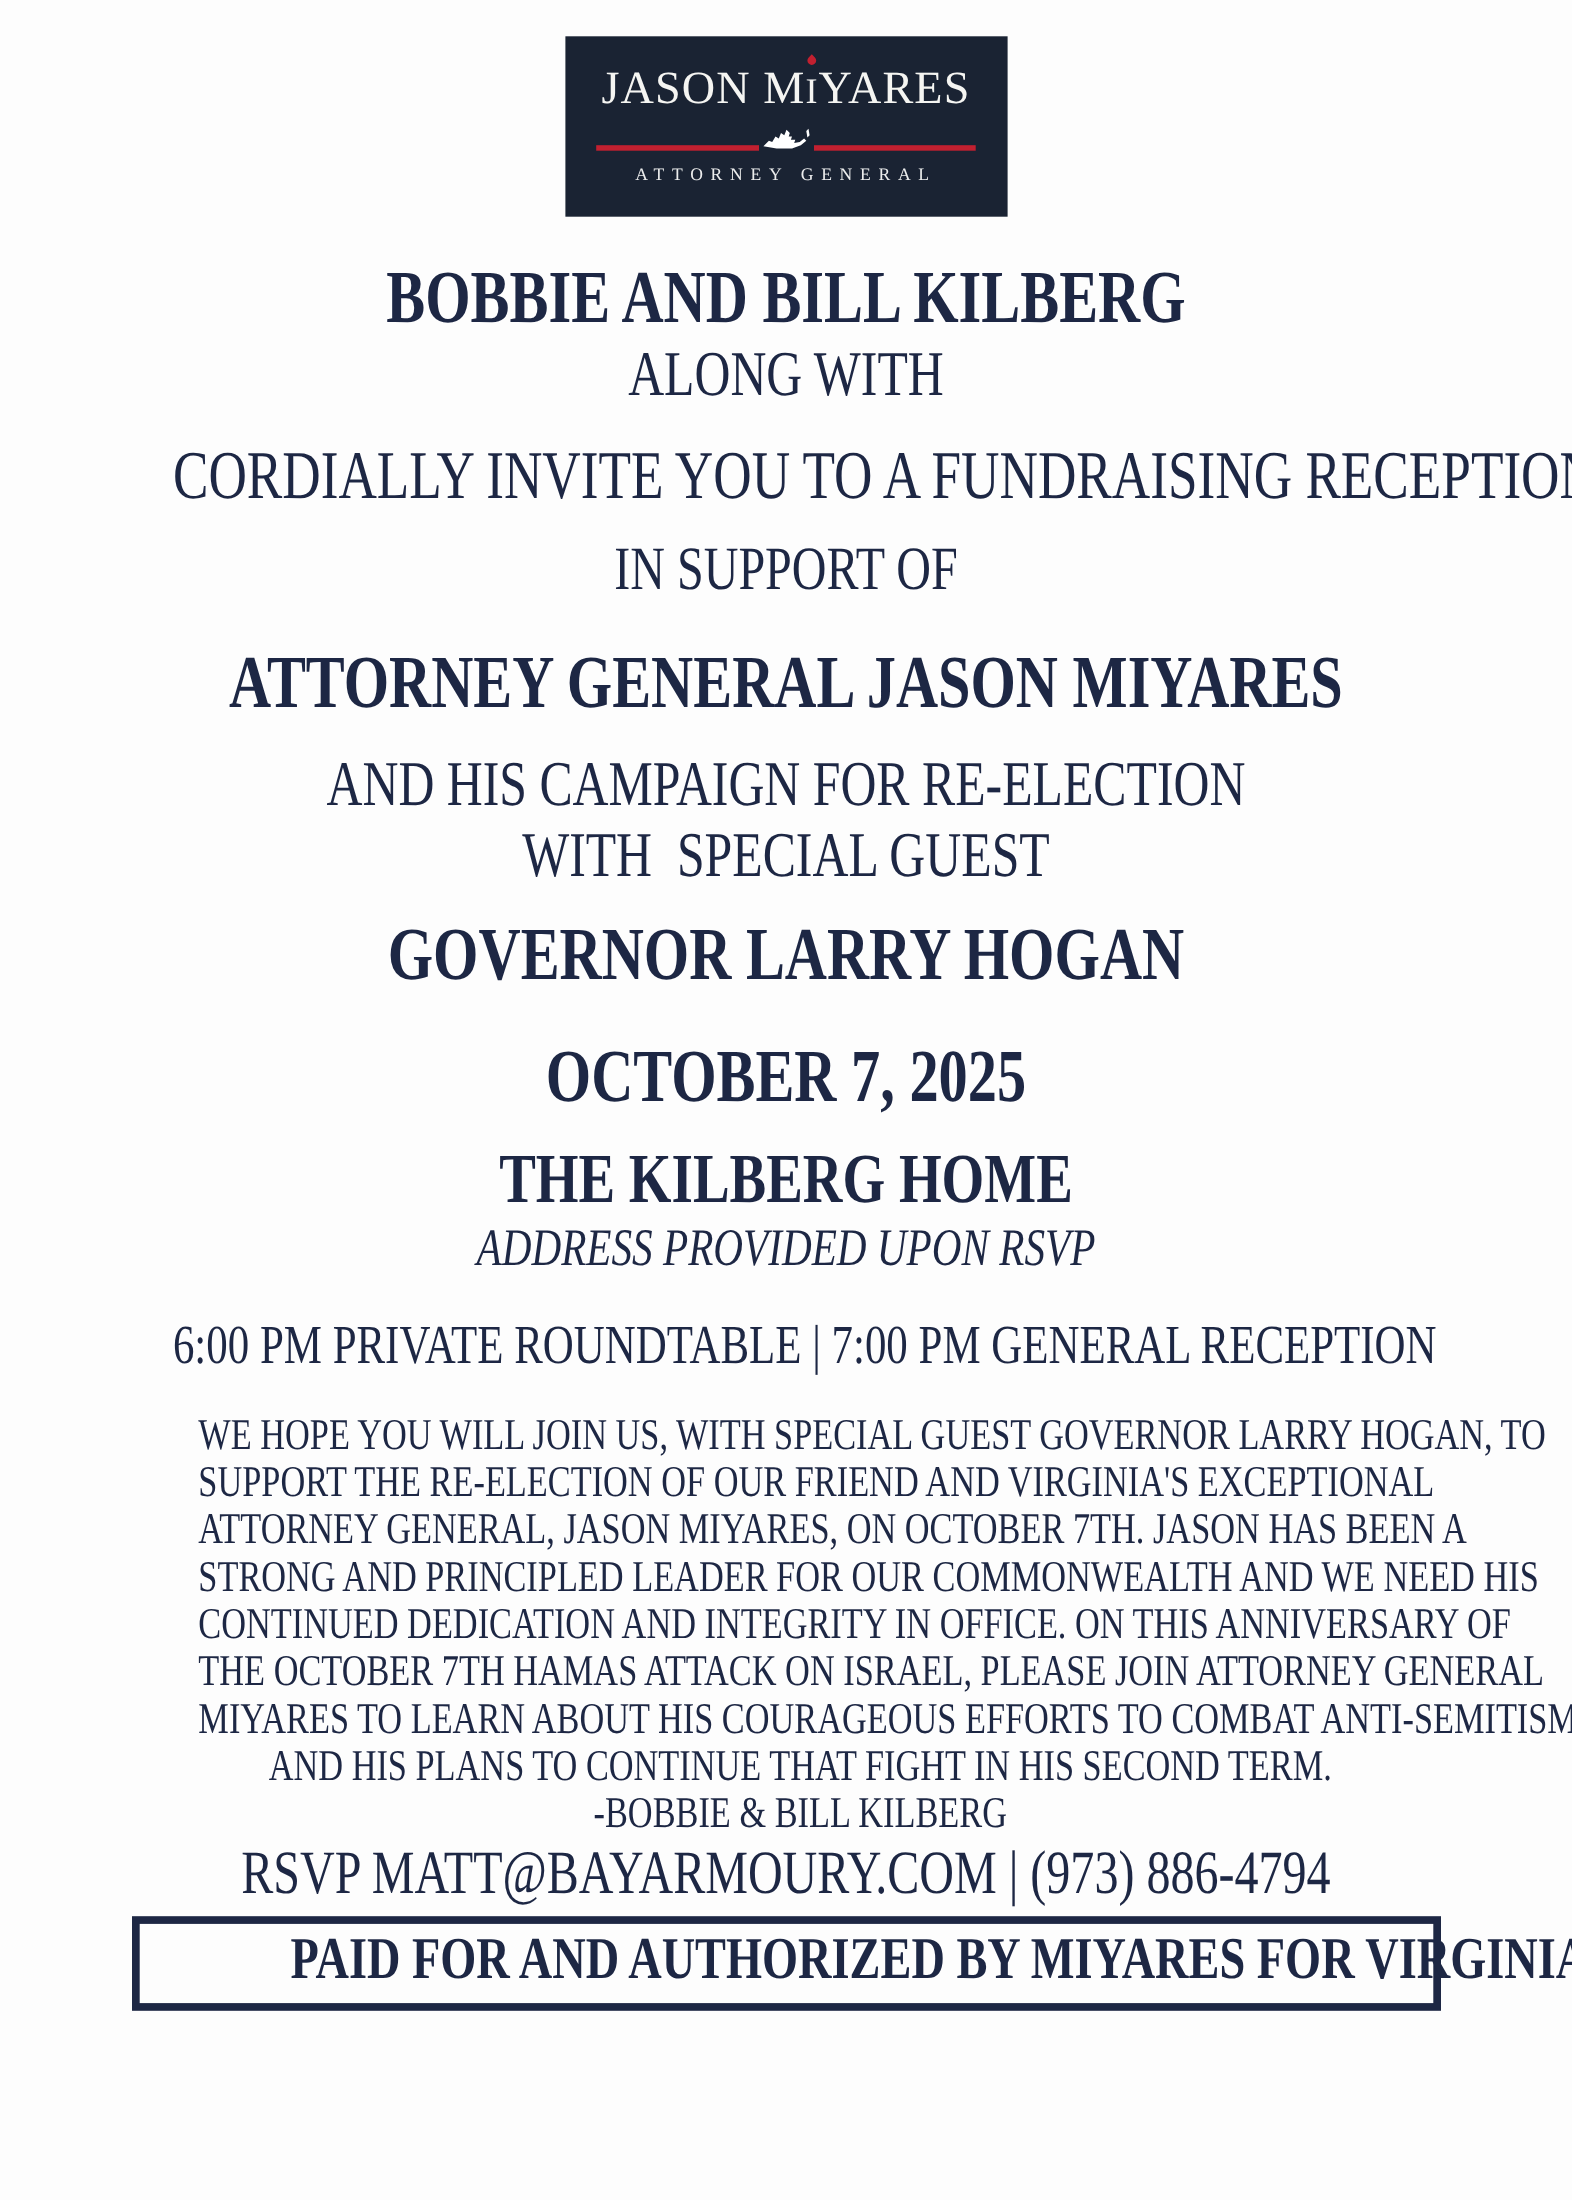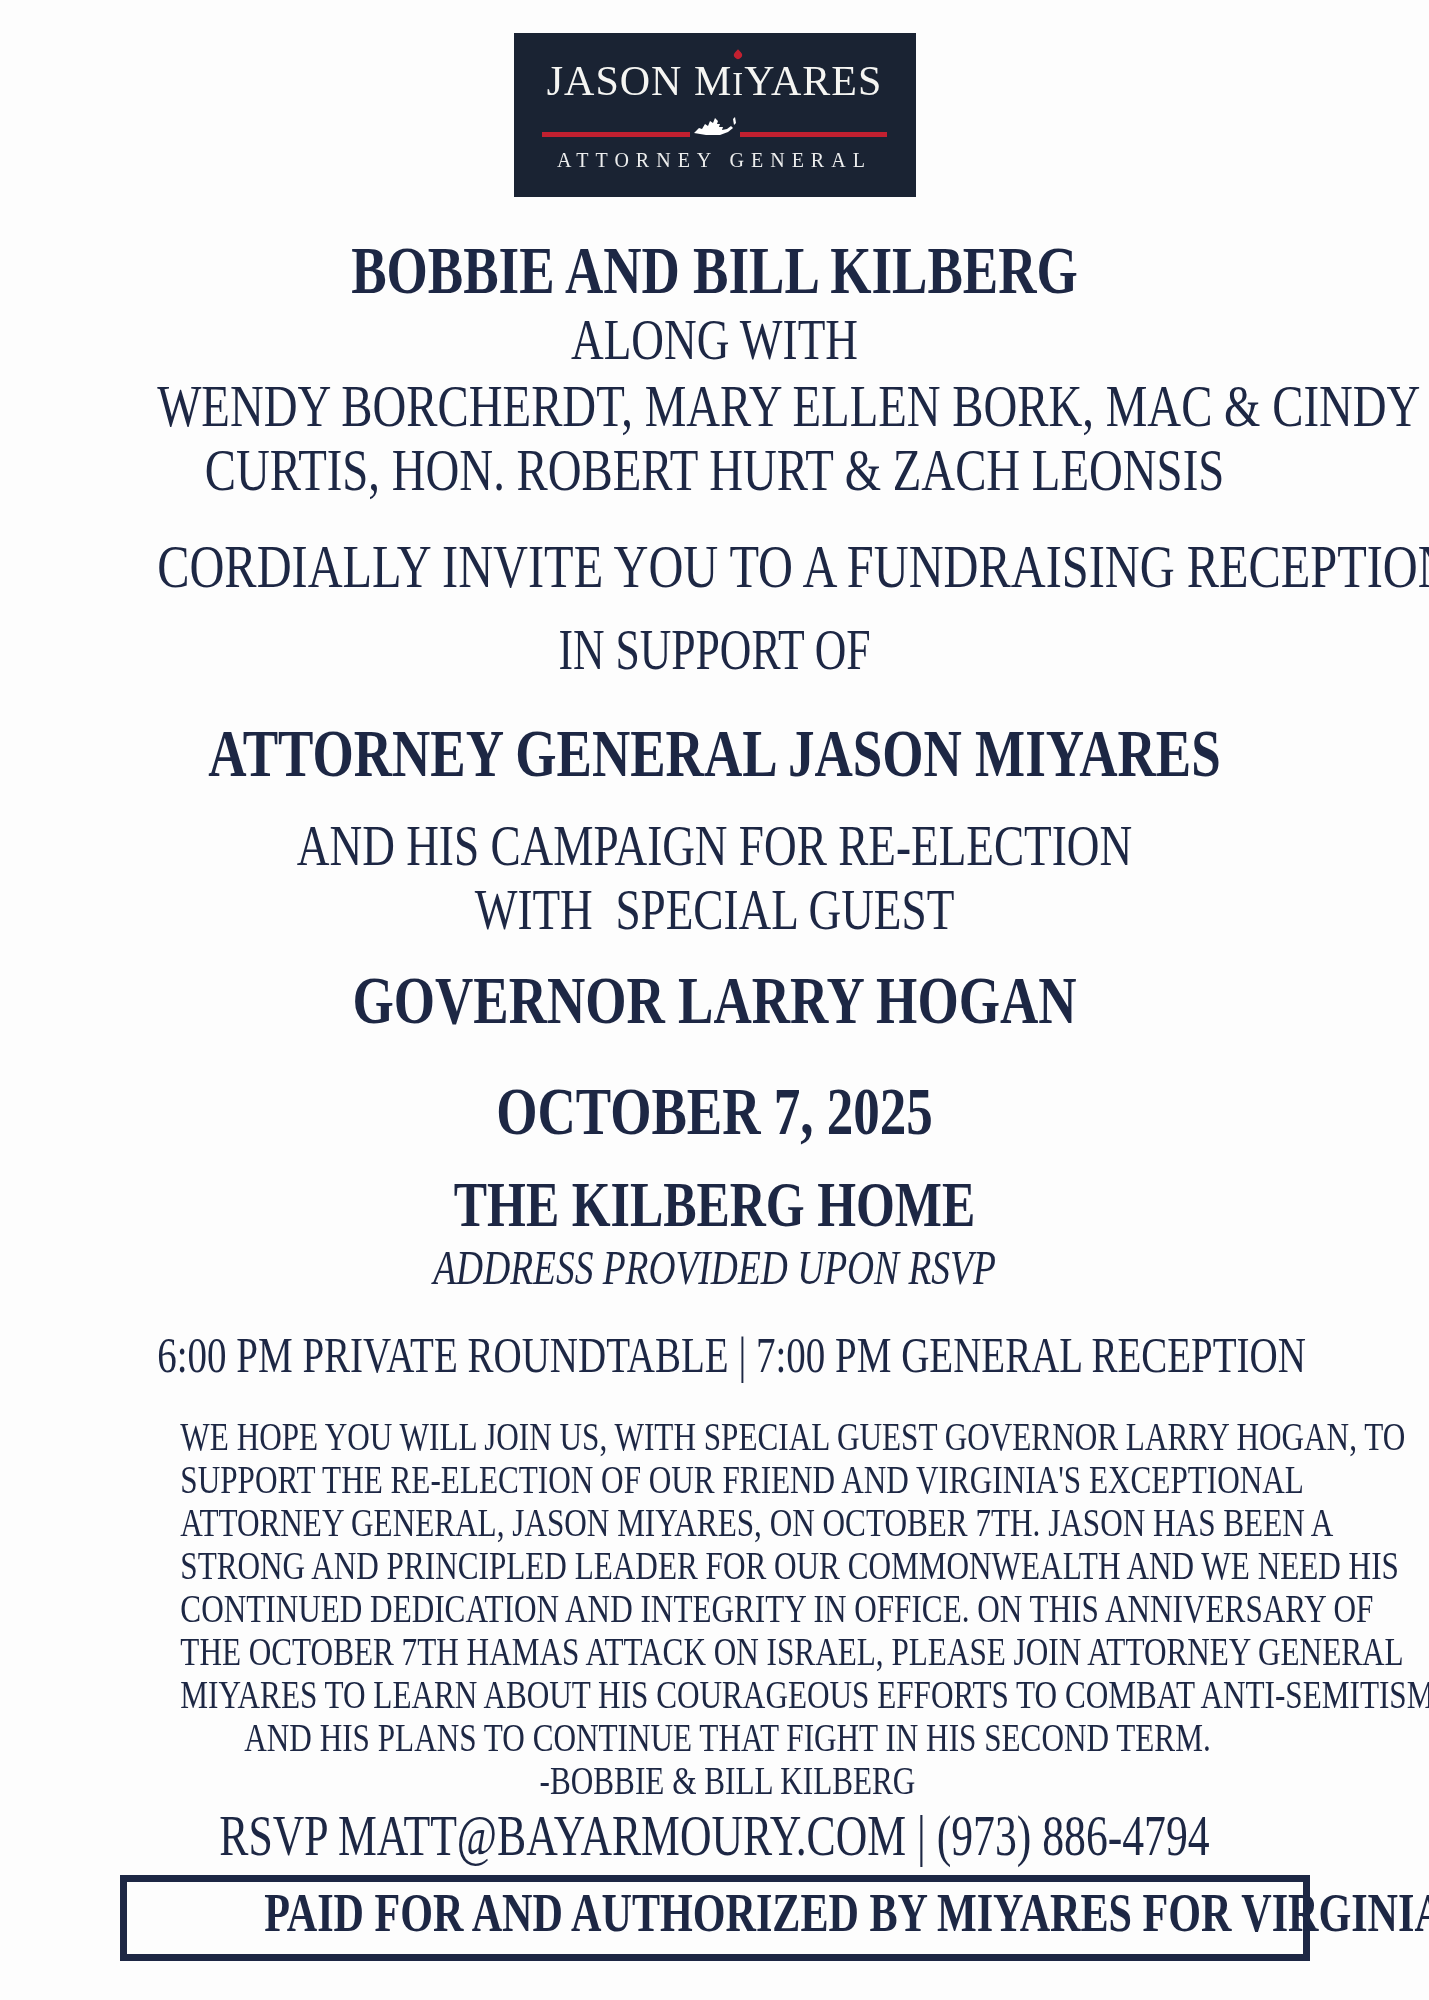--- a/index.html
+++ b/index.html
@@ -48,21 +48,21 @@
   .logo-divider{
     display:flex;
     align-items:center;
     width:345px;
     margin:16px auto 2px auto;
   }
   .rule{flex:1;height:5px;background:#c22030;}
   .va{width:46px;height:24px;margin:0 2px;position:relative;top:-6px;}
   .logo-sub{
     color:#eceded;
-    font-size:20px;
+    font-size:16px;
     line-height:24px;
     letter-spacing:7px;
     white-space:pre;
   }
   
   .line{
     width:100%;
     text-align:center;
     white-space:pre;
     transform:scaleX(0.78);
@@ -112,24 +112,20 @@
         <path fill="#ffffff" d="M41 3 L43 1 L44 7 L42 9 Z"></path>
       </svg>
       <span class="rule"></span>
     </div>
     <div class="logo-sub">ATTORNEY GENERAL</div>
   </header>
 
   <div class="line b t-hosts">BOBBIE AND BILL KILBERG</div>
   <div class="line t-along">ALONG WITH</div>
 
-  <div class="names-block">
-    <div class="line t-names">WENDY BORCHERDT, MARY ELLEN BORK, MAC &amp; CINDY</div>
-    <div class="line t-names">CURTIS, HON. ROBERT HURT &amp; ZACH LEONSIS</div>
-  </div>
 
   <div class="line t-invite">CORDIALLY INVITE YOU TO A FUNDRAISING RECEPTION</div>
   <div class="line t-support">IN SUPPORT OF</div>
 
   <div class="line b t-honoree">ATTORNEY GENERAL JASON MIYARES</div>
 
   <div class="camp-block">
     <div class="line t-camp">AND HIS CAMPAIGN FOR RE-ELECTION</div>
     <div class="line t-camp">WITH  SPECIAL GUEST</div>
   </div>

